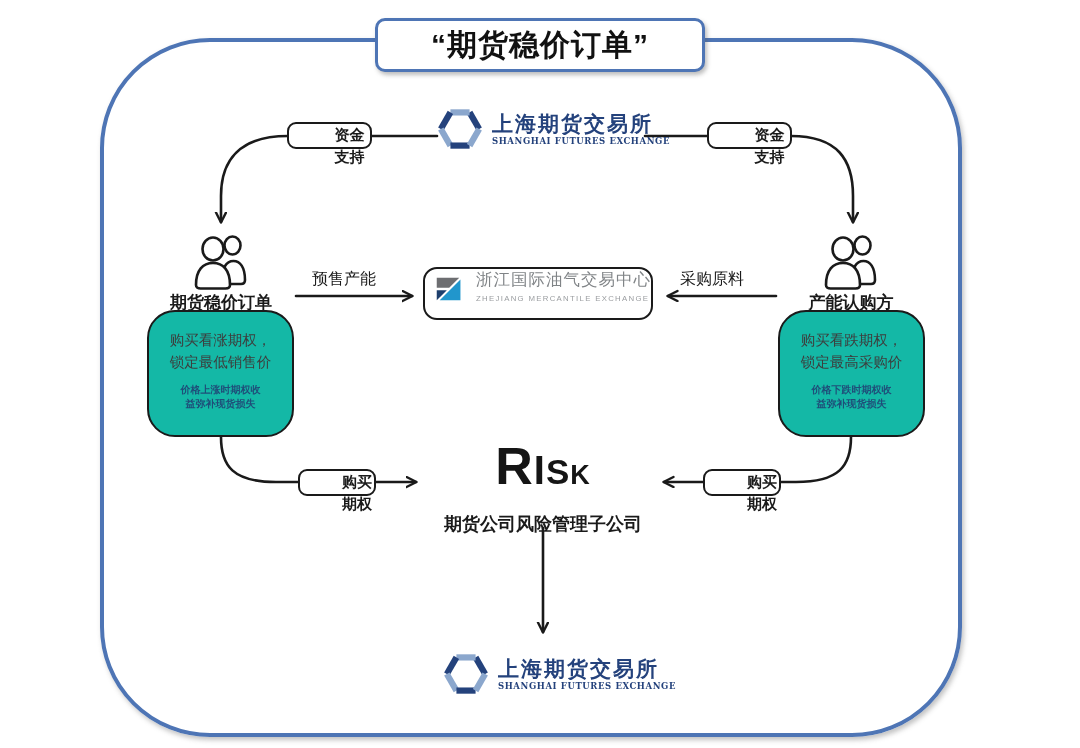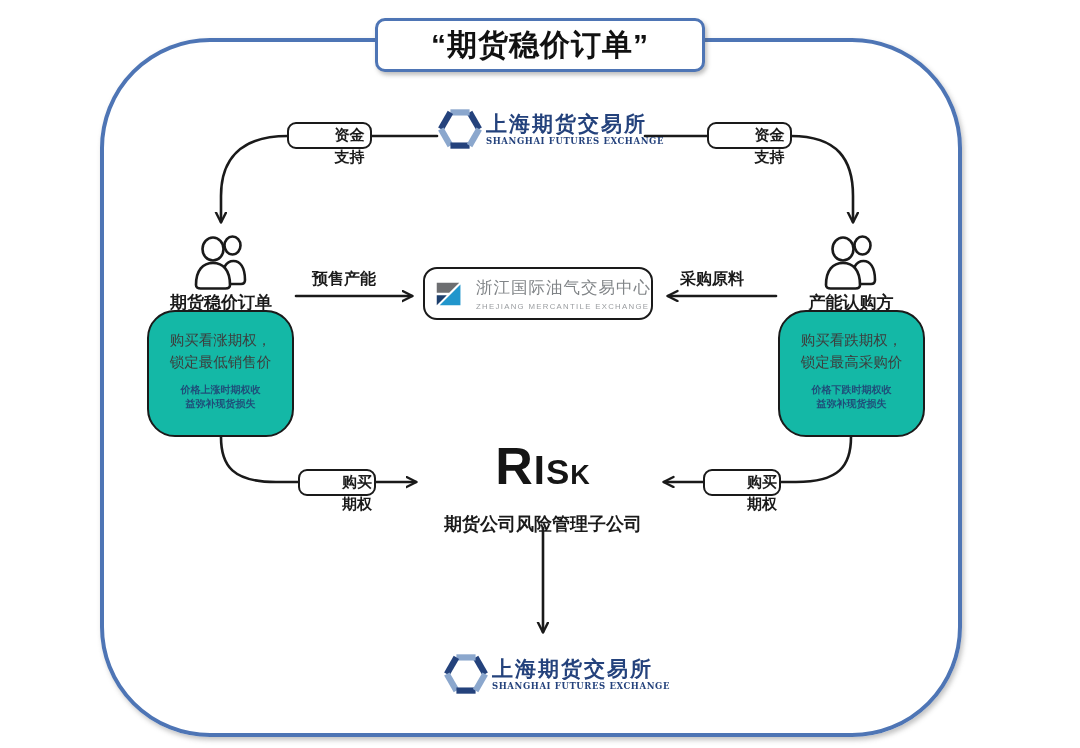--- a/index.html
+++ b/index.html
@@ -14,55 +14,55 @@
   .arrows { position:absolute; left:0; top:0; width:1080px; height:748px; }
 
   .title-box {
     position:absolute; left:375px; top:18px; width:330px; height:54px;
     background:#ffffff; border:3px solid #4e75b5; border-radius:10px;
     box-shadow:2px 3px 4px rgba(90,90,90,0.4);
     display:flex; align-items:center; justify-content:center;
     font-size:30px; font-weight:bold; color:#111111; letter-spacing:1px;
   }
 
-  .shfe { position:absolute; display:flex; align-items:center; gap:3px; }
+  .shfe { position:absolute; display:flex; align-items:center; gap:9px; }
   .shfe-text { display:flex; flex-direction:column; line-height:1.05; }
   .shfe-cn { font-family:"DejaVu Serif", serif; font-weight:bold; font-size:21px;
              color:#24427c; letter-spacing:2px; white-space:nowrap; }
   .shfe-en { font-family:"DejaVu Serif", serif; font-weight:bold; font-size:8.5px;
              color:#24427c; letter-spacing:0.6px; margin-top:2px; white-space:nowrap; }
 
   .pill {
     position:absolute; height:27px; background:#ffffff; border:2.5px solid #1a1a1a;
     border-radius:9px; text-align:center; line-height:22px;
     font-size:15px; font-weight:bold; color:#1a1a1a; z-index:3;padding-left:40px;
   }
   .arrow-text {
     position:absolute; width:100px; text-align:center;
-    font-size:16px; font-weight:bold; color:#1a1a1a; z-index:3;
+    font-size:16px; font-weight:normal; color:#1a1a1a; z-index:3;
   }
 
   .persons { position:absolute; width:60px; height:56px; }
   .role-label {
     position:absolute; width:150px; text-align:center;
     font-size:17px; font-weight:bold; color:#1a1a1a;
   }
   .info-box {
     position:absolute; top:310px; width:147px; height:127px;
     border:2.5px solid #1a1a1a; border-radius:28px; background:#14b8a6;
     text-align:center; z-index:2;
   }
   .strategy { margin-top:17px; font-size:14.5px; color:#3d3d3d; line-height:1.55; white-space:pre-line; }
   .highlight { margin-top:9px; font-size:10px; color:#1f4e79; font-weight:bold;
                line-height:1.45; white-space:pre-line; }
 
   .zme-box {
     position:absolute; left:423px; top:267px; width:230px; height:53px;
     border:2.5px solid #1a1a1a; border-radius:14px; background:#ffffff;
-    display:flex; align-items:center; padding-left:10px; gap:15px; z-index:2;
+    display:flex; align-items:flex-start; padding-left:10px; gap:15px; z-index:2;
   }
   .zme-text { display:flex; flex-direction:column; }
   .zme-cn { font-size:16.5px; color:#808487; letter-spacing:1px; white-space:nowrap; }
   .zme-en { font-size:7.8px; color:#9a9da0; letter-spacing:1.3px; margin-top:3px; white-space:nowrap; }
 
   .risk-block { position:absolute; left:433px; top:440px; width:220px; text-align:center; }
   .risk-word { color:#151515; font-weight:bold; letter-spacing:1px; line-height:1; }
   .risk-word .l0 { font-size:52px; }
   .risk-word .l1 { font-size:40px; }
   .risk-word .l2 { font-size:35px; }

